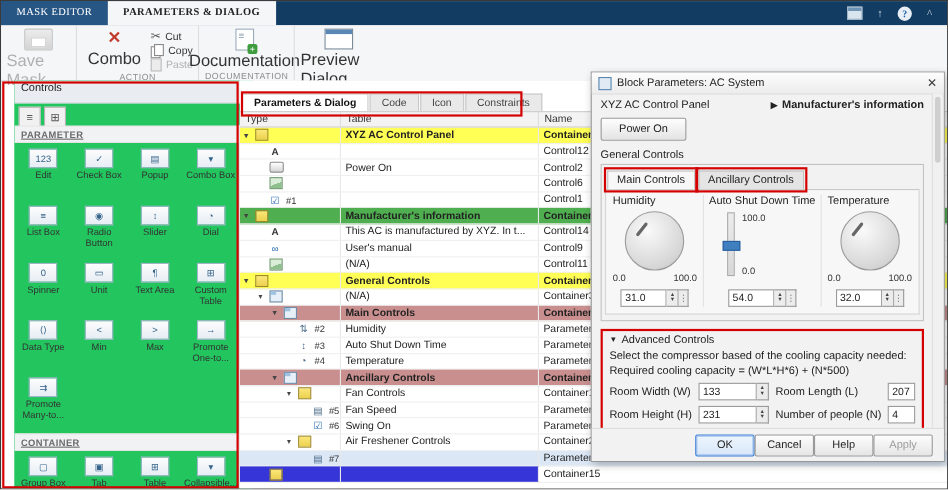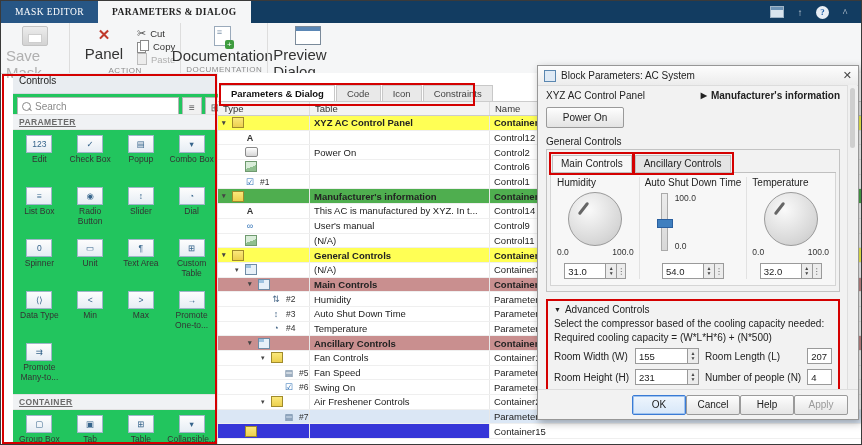--- a/index.html
+++ b/index.html
@@ -160,21 +160,21 @@
           <span class="icon-savemask"></span>
           <span class="lbl">Save Mask</span>
         </div>
       </div>
       <div class="rgroup-label">SAVE</div>
     </div>
     <div class="rgroup">
       <div class="rgroup-top">
         <div class="rbig">
           <span class="icon-delete">✕</span>
-          <span class="lbl">Panel</span>
+          <span class="lbl">Combo</span>
         </div>
         <div class="smallcol">
           <div class="smallbtn">
             <span class="ic-cut">✂</span>
               <span>Cut</span>
           </div>
           <div class="smallbtn">
             <span class="ic-copy"></span>
               <span>Copy</span>
           </div>
@@ -202,24 +202,20 @@
           <span class="lbl">Preview Dialog</span>
         </div>
       </div>
       <div class="rgroup-label">PREVIEW</div>
     </div>
   </div>
 
   <div class="controls-panel">
     <div class="cp-header">Controls</div>
     <div class="cp-search-row">
-      <div class="search-box">
-        <span class="mag"></span>
-        <span>Search</span>
-      </div>
       <div class="viewbtn">
           <span>≡</span>
         </div>
       <div class="viewbtn">
           <span>⊞</span>
         </div>
     </div>
     <div class="pal-container" id="palette">
         <div class="sect-header">PARAMETER</div>
         <div class="pal-grid">
@@ -597,21 +593,21 @@
       <div class="adv">
         <div class="adv-title">
           <span class="advcaret">▼</span>
           <span>Advanced Controls</span>
         </div>
         <div class="adv-line">Select the compressor based of the cooling capacity needed:</div>
         <div class="adv-line">Required cooling capacity = (W*L*H*6) + (N*500)</div>
         <div class="adv-grid">
           <span>Room Width (W)</span>
           <div class="fspin">
-            <div class="vb-num" style="flex:1">155</div>
+            <div class="vb-num" style="flex:1">133</div>
             <div class="vb-spin">
                 <span>▲</span>
                 <span>▼</span>
               </div>
           </div>
           <span>Room Length (L)</span>
           <div class="finput">207</div>
           <span>Room Height (H)</span>
           <div class="fspin">
             <div class="vb-num" style="flex:1">231</div>

